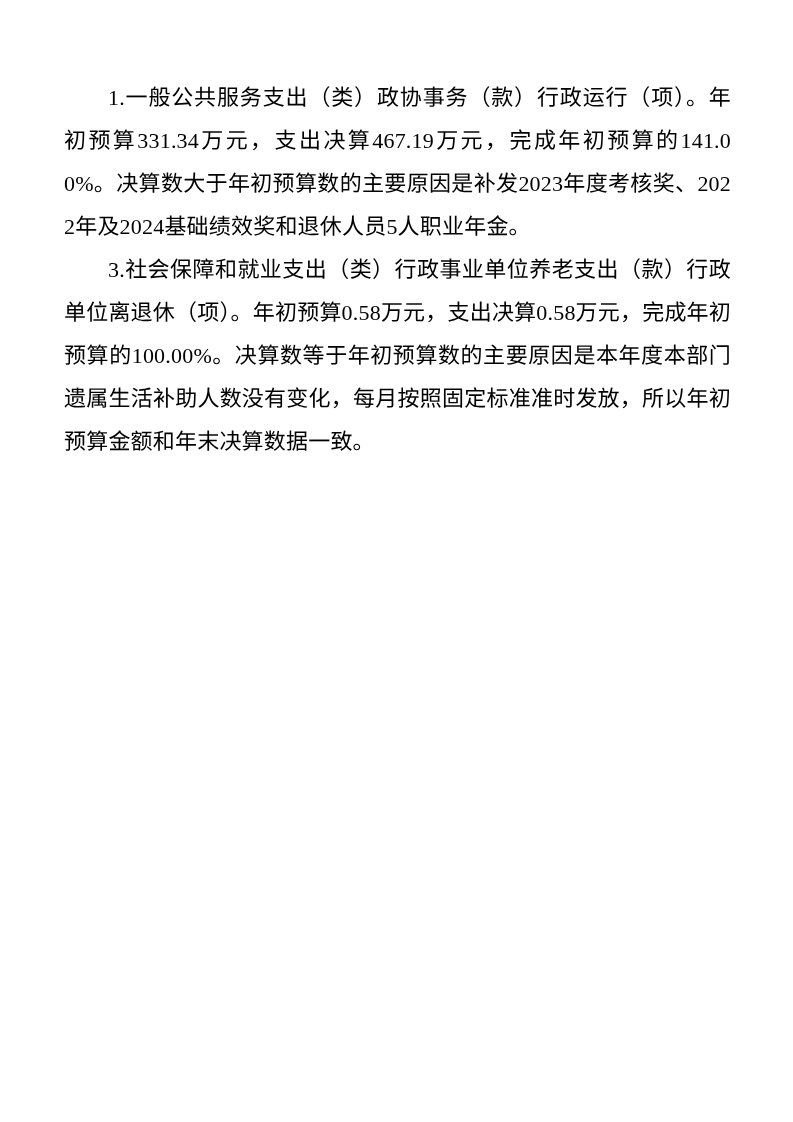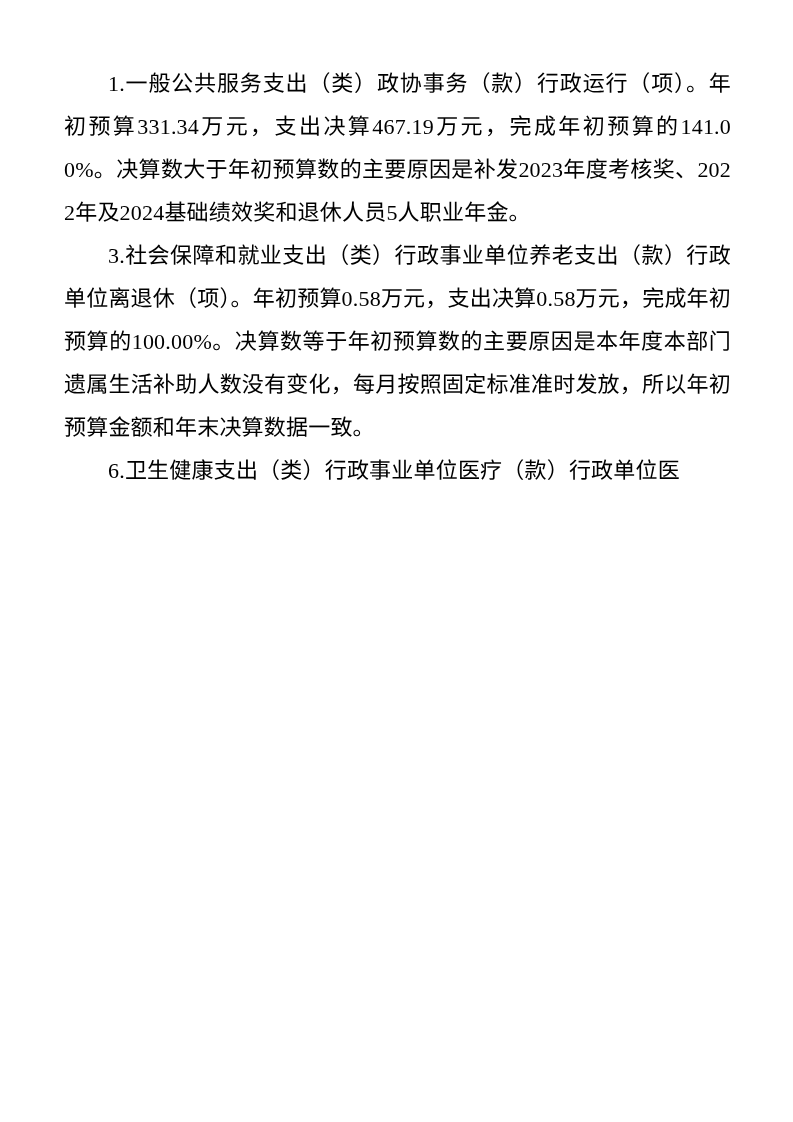--- a/index.html
+++ b/index.html
@@ -4,21 +4,21 @@
 <style>
   html, body {
     margin: 0;
     padding: 0;
     background: #ffffff;
   }
   .page {
     position: relative;
     width: 793px;
     height: 956px;
-    margin: 0 auto;
+    margin: 14px auto;
     background: #ffffff;
     color: #000000;
     box-sizing: border-box;
     padding: 62px 62px 0 64px;
     overflow: hidden;
     font-family: "Liberation Serif", "DejaVu Serif", serif;
     font-size: 22px;
     line-height: 43px;
   }
   .para {
@@ -30,14 +30,13 @@
     word-break: break-all;
     letter-spacing: 0.2px;
   }
 </style>
 </head>
 <body>
 
 <div class="page">
   <p class="para">1.一般公共服务支出（类）政协事务（款）行政运行（项）。年初预算331.34万元，支出决算467.19万元，完成年初预算的141.00%。决算数大于年初预算数的主要原因是补发2023年度考核奖、2022年及2024基础绩效奖和退休人员5人职业年金。</p>
   <p class="para">3.社会保障和就业支出（类）行政事业单位养老支出（款）行政单位离退休（项）。年初预算0.58万元，支出决算0.58万元，完成年初预算的100.00%。决算数等于年初预算数的主要原因是本年度本部门遗属生活补助人数没有变化，每月按照固定标准准时发放，所以年初预算金额和年末决算数据一致。</p>
-  <p class="para">6.卫生健康支出（类）行政事业单位医疗（款）行政单位医</p>
 </div>
 
 </body></html>

